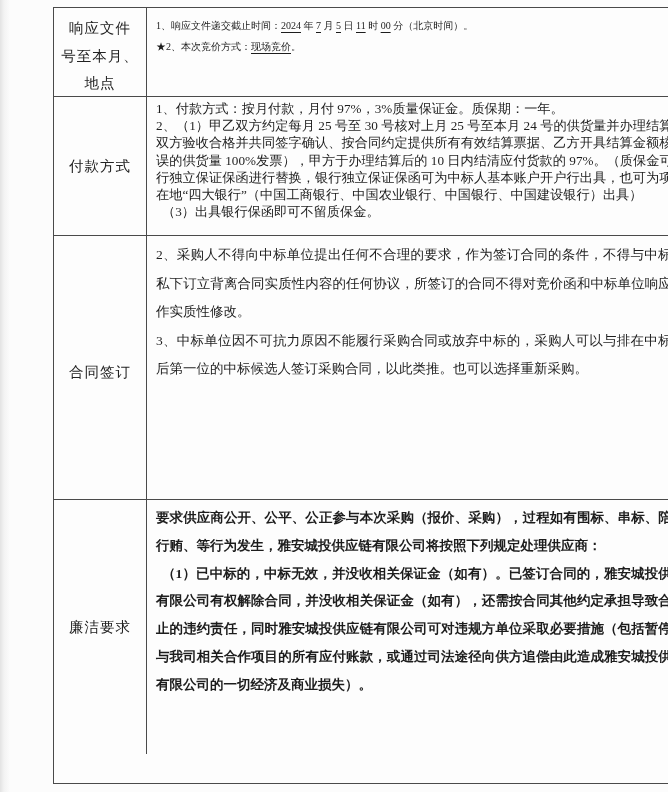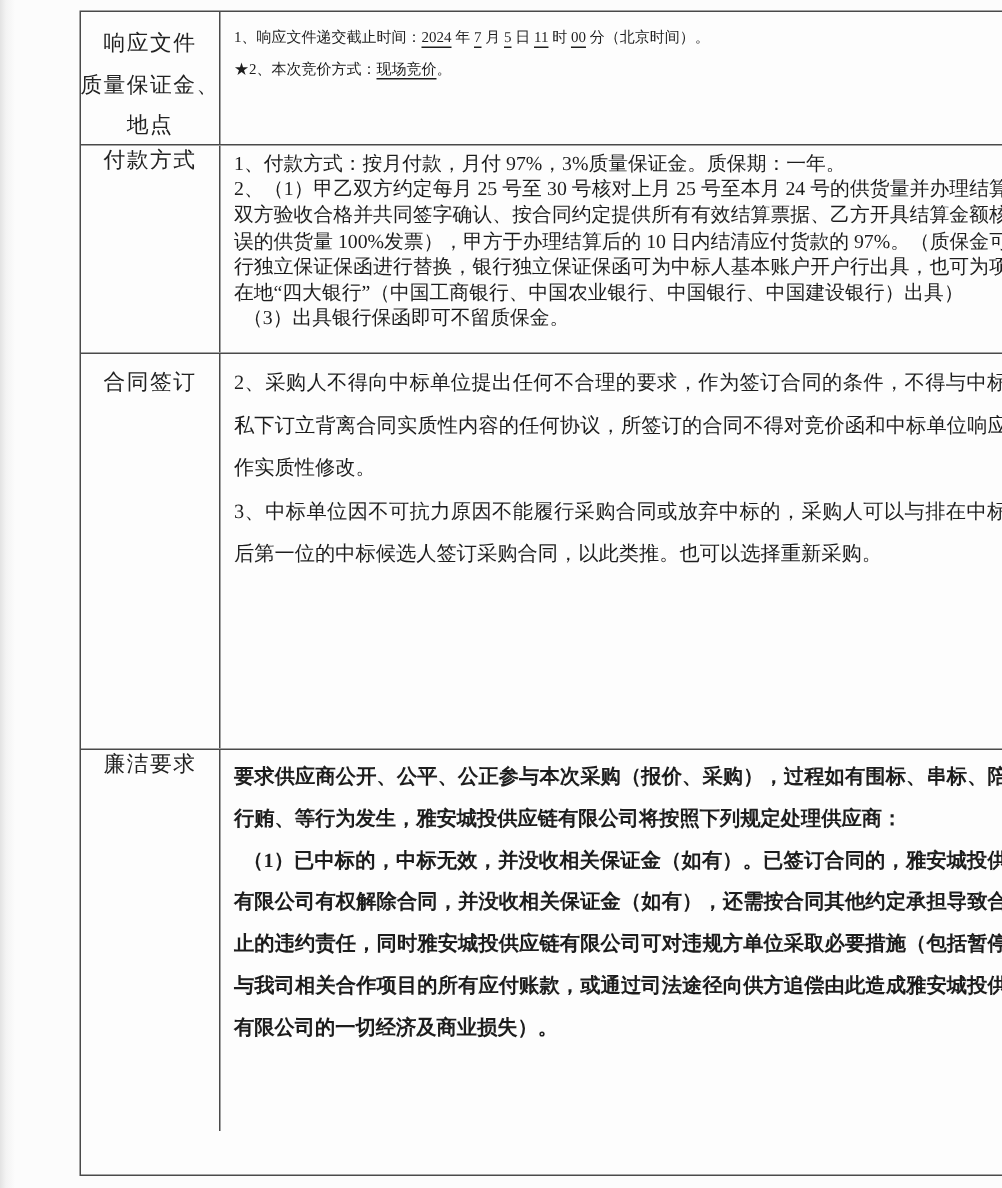--- a/index.html
+++ b/index.html
@@ -50,22 +50,22 @@
     box-sizing: border-box;
     border-right: 1px solid #4a4a4a;
     display: flex;
     flex-direction: column;
     align-items: center;
     font-size: 14.5px;
     letter-spacing: 1px;
     color: #222;
   }
   .label-line { white-space: nowrap; }
-  .mode-center { }
-  .mode-top    { justify-content: flex-start; padding-top: 9px; }
+  .mode-center { justify-content: center; }
+  .mode-top    { justify-content: center; padding-top: 9px; }
   .mode-spread { justify-content: space-between; padding: 11px 0 3px 0; }
   .tcontent {
     flex: 1 1 auto;
     box-sizing: border-box;
     padding: 0 8px 0 9px;
     overflow: hidden;
   }
   .para {
     margin: 0;
     text-align: justify;
@@ -89,21 +89,21 @@
 </style>
 </head>
 <body>
 
 <div class="page">
   <div class="scan-edge"></div>
   <div class="doc-table">
       <div class="trow row-submission">
         <div class="tlabel mode-spread">
           <div class="label-line">响应文件</div>
-          <div class="label-line">质量保证金、</div>
+          <div class="label-line">号至本月、</div>
           <div class="label-line">地点</div>
         </div>
         <div class="tcontent">
           <p class="para"><span>1、响应文件递交截止时间：</span><span class="u">2024</span><span> 年 </span><span class="u">7</span><span> 月 </span><span class="u">5</span><span> 日 </span><span class="u">11</span><span> 时 </span><span class="u">00</span><span> 分（北京时间）。</span></p>
           <p class="para"><span>★2、本次竞价方式：</span><span class="u">现场竞价</span><span>。</span></p>
         </div>
       </div>
       <div class="trow row-payment_terms">
         <div class="tlabel mode-center">
           <div class="label-line">付款方式</div>

